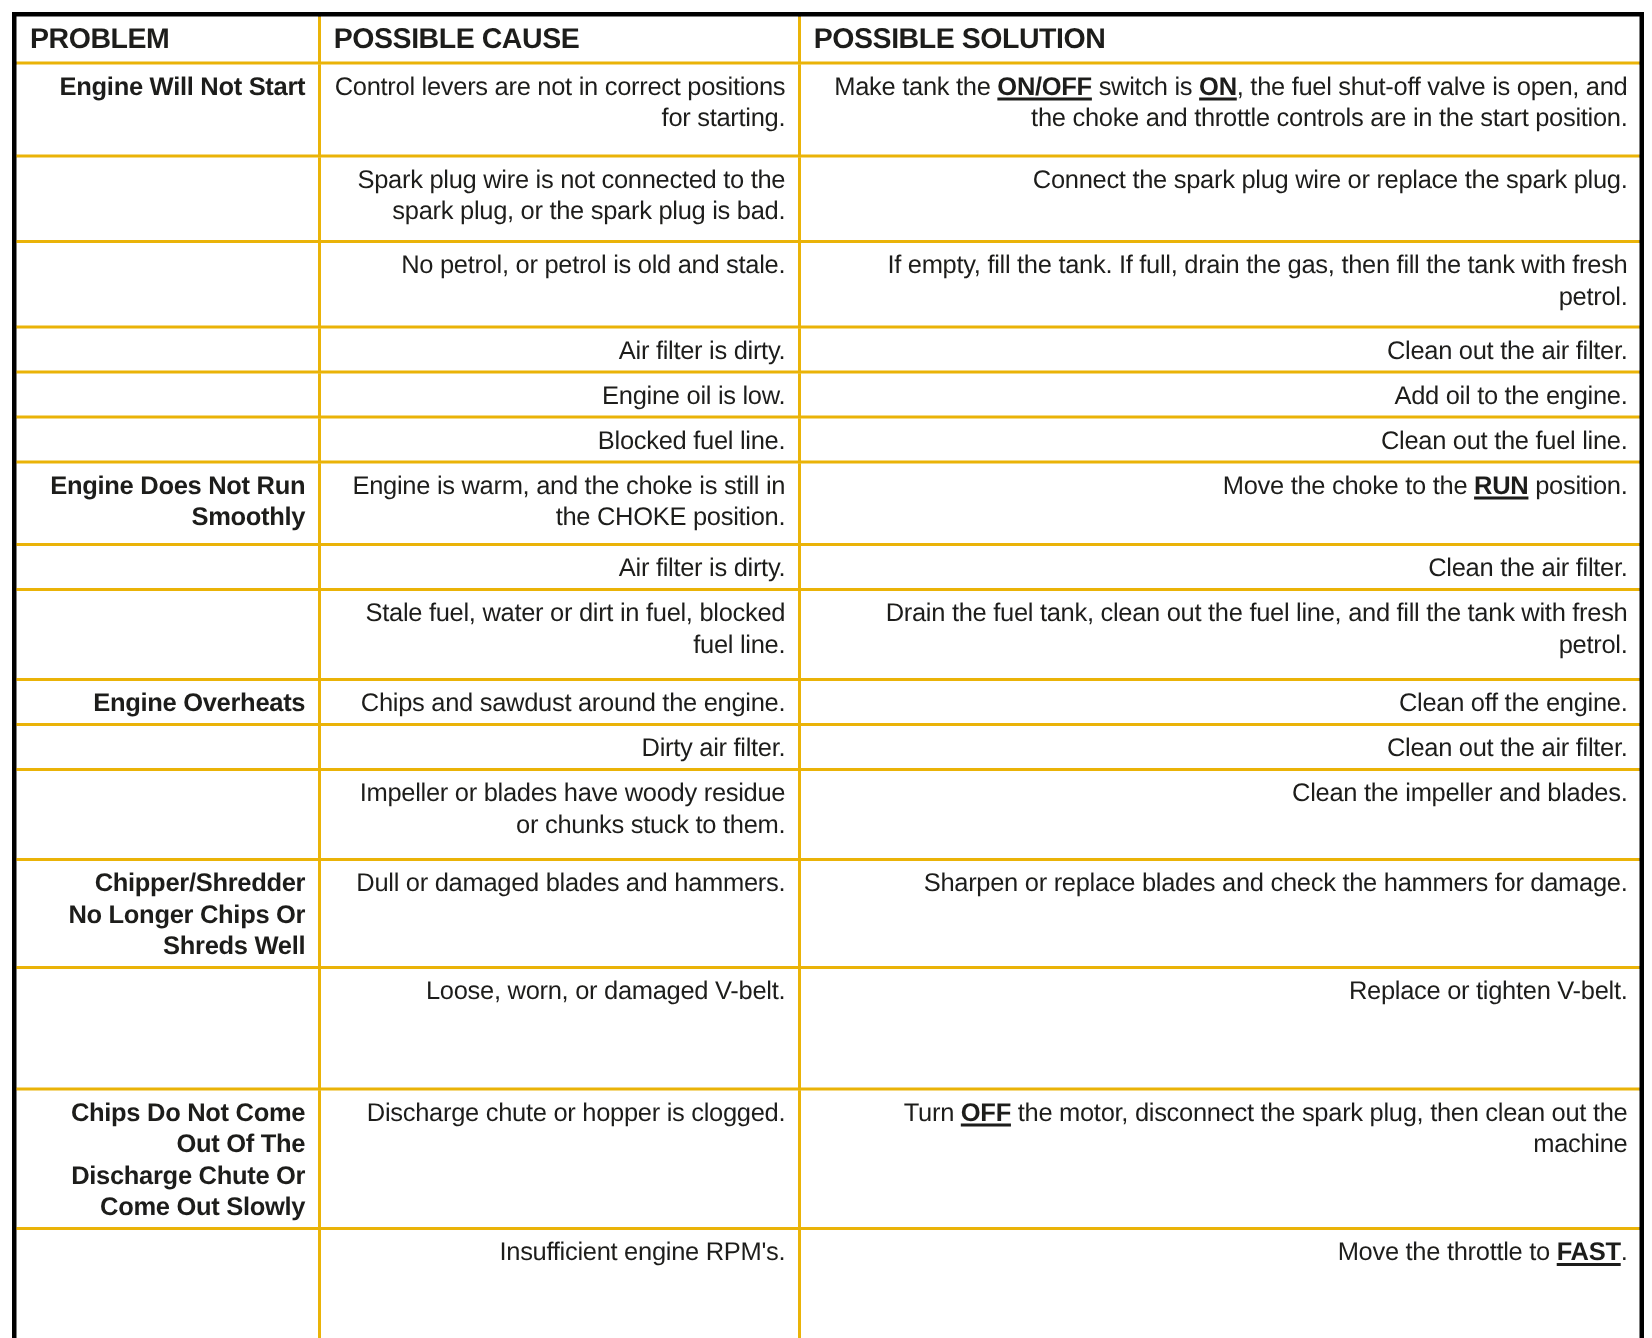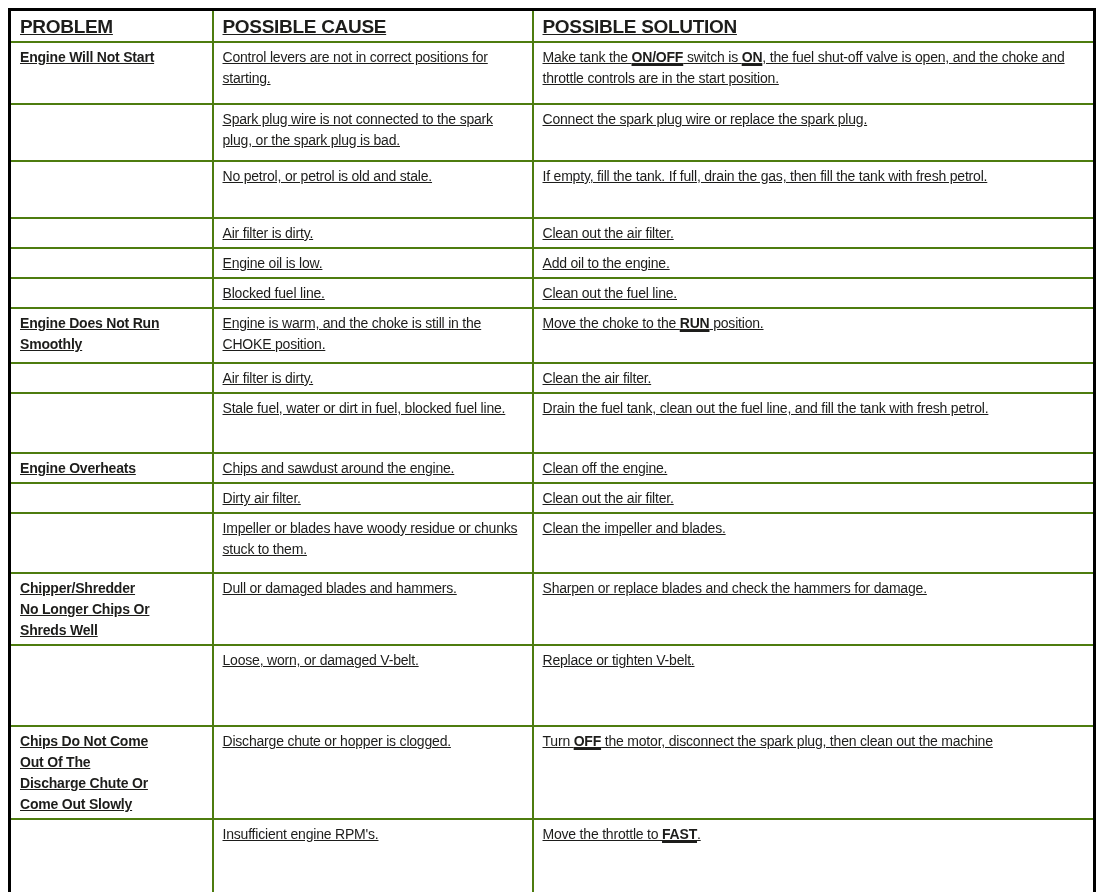--- a/index.html
+++ b/index.html
@@ -21,39 +21,39 @@
     border-collapse: collapse;
     table-layout: fixed;
     width: 1085px;
     height: 877px;
     border: 3px solid #000000;
   }
   col.c-problem  { width: 203px; }
   col.c-cause    { width: 320px; }
   col.c-solution { width: 562px; }
   th, td {
-    border: 2px solid #4d7c0f;
+    border: 2px solid #eab308;
     vertical-align: top;
     text-align: left;
     padding: 4px 8px 3px 9px;
     letter-spacing: -0.2px;
     overflow: hidden;
-    text-decoration: underline;
   }
   th {
     font-size: 19px;
     font-weight: bold;
     letter-spacing: -0.3px;
     padding-top: 5px;
     height: 32px;
     box-sizing: border-box;
   }
   td {
-    font-size: 14px;
+    font-size: 17px;
     line-height: 21px;
+    text-align: right;
   }
   td.problem {
     font-weight: bold;
     white-space: pre-line;
   }
   .bu {
     font-weight: bold;
     text-decoration: underline;
     text-decoration-thickness: 2px;
     text-underline-offset: 2px;

